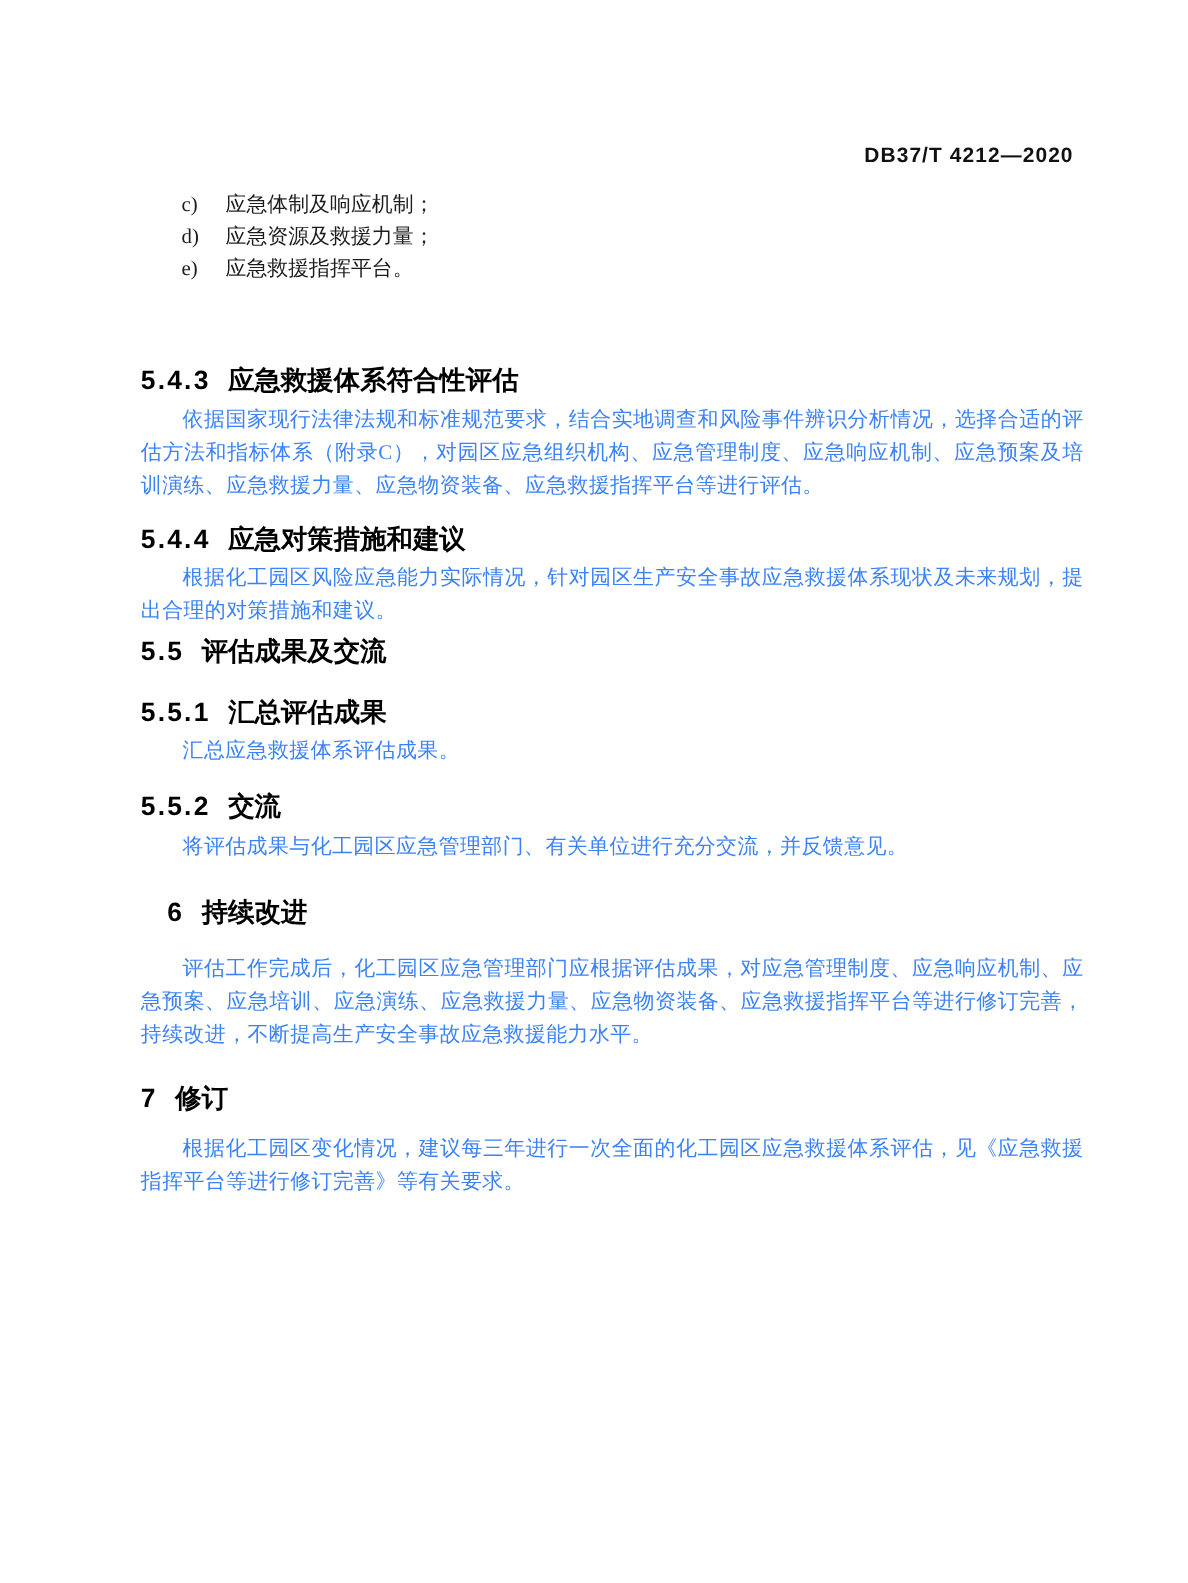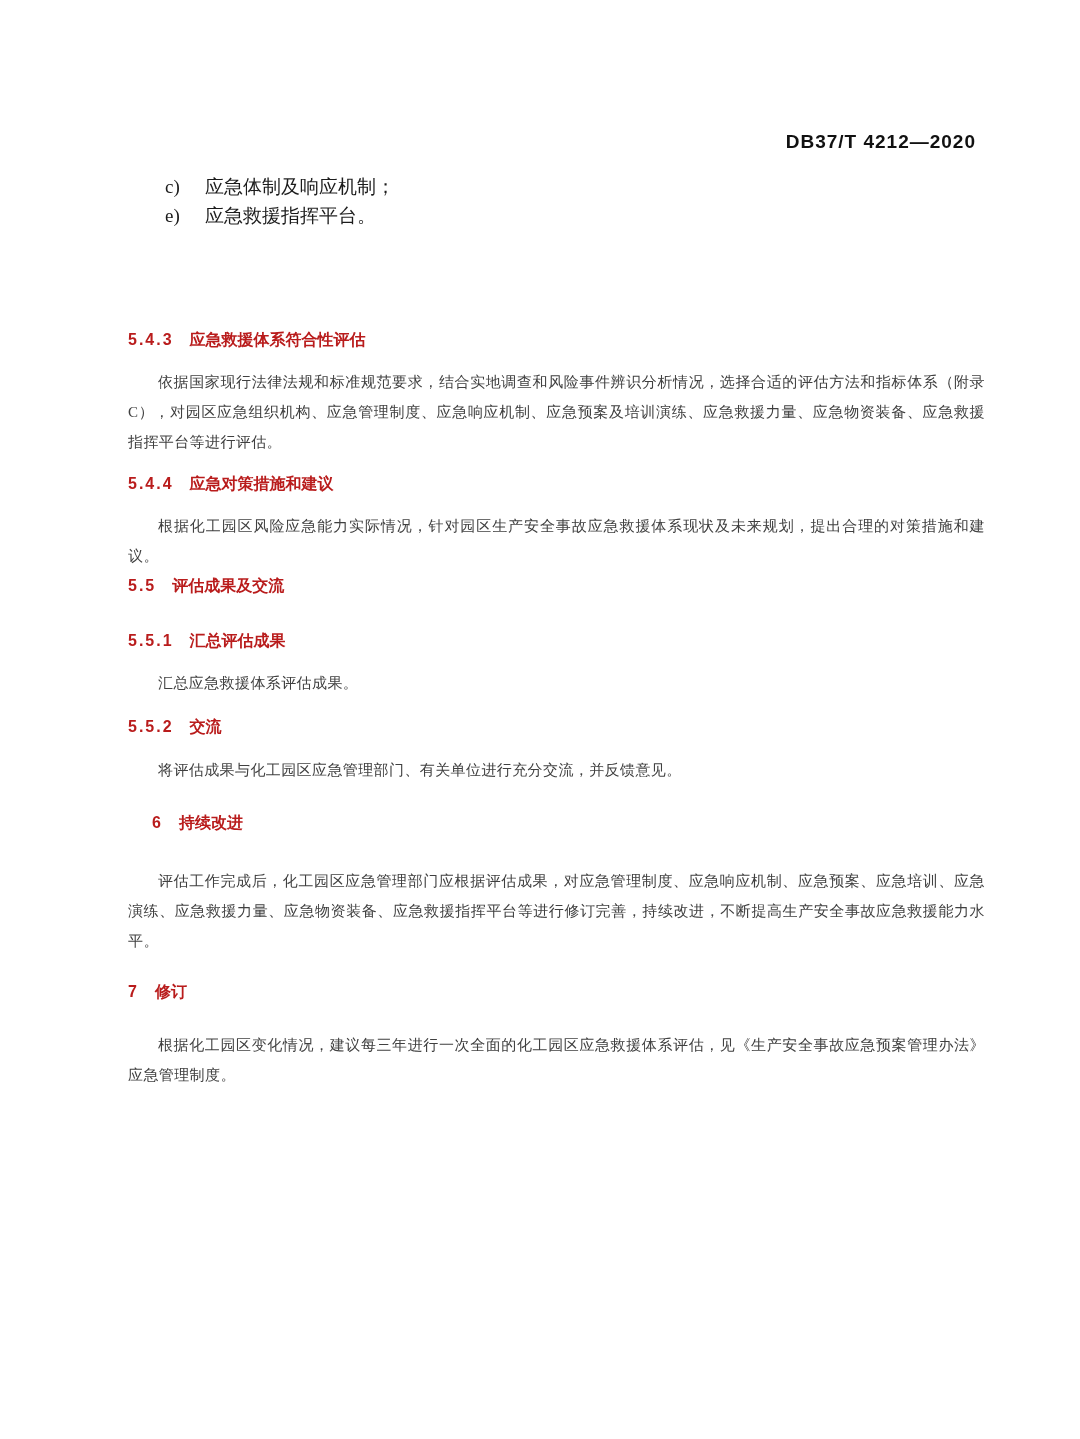--- a/index.html
+++ b/index.html
@@ -45,37 +45,37 @@
   }
   .list-marker {
     display: inline-block;
     width: 40px;
     color: #1c1c1c;
   }
 
   .heading {
     font-family: "Liberation Sans", "DejaVu Sans", sans-serif;
     font-weight: bold;
-    font-size: 16px;
-    color: #b91c1c;
+    font-size: 24px;
+    color: #000000;
     white-space: nowrap;
   }
   .heading .sec-num {
     letter-spacing: 2px;
     margin-right: 16px;
   }
 
   .para {
     width: 857px;
-    font-size: 15px;
+    font-size: 19px;
     line-height: 30px;
     text-align: justify;
     text-indent: 2em;
     letter-spacing: 0.4px;
-    color: #404040;
+    color: #3b82f6;
   }
 
   .page-number {
     position: absolute;
     top: 1396px;
     left: 944px;
     font-size: 17px;
     color: #333333;
   }
 </style>
@@ -84,20 +84,23 @@
 
 <div class="page">
 
   <div class="doc-header">DB37/T 4212—2020</div>
 
   <div class="content">
 
     <div class="abs list-block">
       <div class="list-item">
         <span class="list-marker">c)</span><span>应急体制及响应机制；</span>
+      </div>
+      <div class="list-item">
+        <span class="list-marker">d)</span><span>应急资源及救援力量；</span>
       </div>
       <div class="list-item">
         <span class="list-marker">e)</span><span>应急救援指挥平台。</span>
       </div>
     </div>
 
     <div class="abs heading" style="top:330px;">
       <span class="sec-num">5.4.3</span><span>应急救援体系符合性评估</span>
     </div>
     <div class="abs para" style="top:367px;">依据国家现行法律法规和标准规范要求，结合实地调查和风险事件辨识分析情况，选择合适的评估方法和指标体系（附录C），对园区应急组织机构、应急管理制度、应急响应机制、应急预案及培训演练、应急救援力量、应急物资装备、应急救援指挥平台等进行评估。</div>
@@ -122,19 +125,19 @@
     <div class="abs para" style="top:755px;">将评估成果与化工园区应急管理部门、有关单位进行充分交流，并反馈意见。</div>
 
     <div class="abs heading" style="top:813px;margin-left:24px;">
       <span class="sec-num">6</span><span>持续改进</span>
     </div>
     <div class="abs para" style="top:866px;">评估工作完成后，化工园区应急管理部门应根据评估成果，对应急管理制度、应急响应机制、应急预案、应急培训、应急演练、应急救援力量、应急物资装备、应急救援指挥平台等进行修订完善，持续改进，不断提高生产安全事故应急救援能力水平。</div>
 
     <div class="abs heading" style="top:982px;">
       <span class="sec-num">7</span><span>修订</span>
     </div>
-    <div class="abs para" style="top:1030px;">根据化工园区变化情况，建议每三年进行一次全面的化工园区应急救援体系评估，见《生产安全事故应急预案管理办法》应急管理制度。</div>
+    <div class="abs para" style="top:1030px;">根据化工园区变化情况，建议每三年进行一次全面的化工园区应急救援体系评估，见《应急救援指挥平台等进行修订完善》等有关要求。</div>
 
   </div>
 
   <div class="page-number">4</div>
 
 </div>
 
 </body></html>

